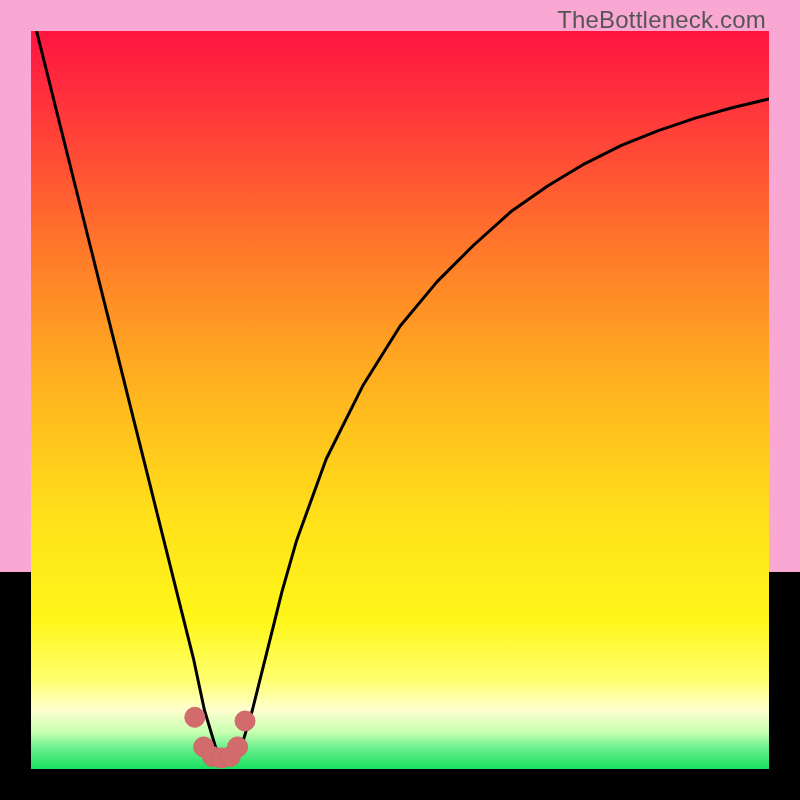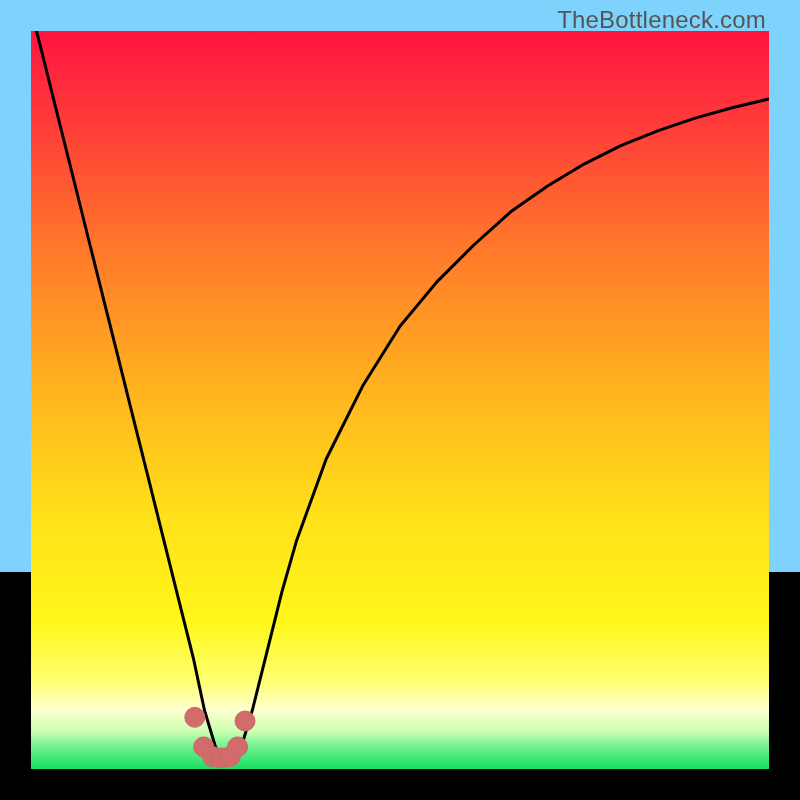--- a/index.html
+++ b/index.html
@@ -10,21 +10,21 @@
     overflow: hidden;
     background: #000;
     font-family: Arial, Helvetica, sans-serif;
   }
   .frame {
     position: absolute;
     left: 0;
     top: 0;
     width: 800px;
     height: 572px;
-    background: #7dd3fc;
+    background: #f9a8d4;
   }
   .plot-area {
     position: absolute;
     left: 31px;
     top: 31px;
     width: 738px;
     height: 738px;
     overflow: hidden;
   }
   .gradient {

